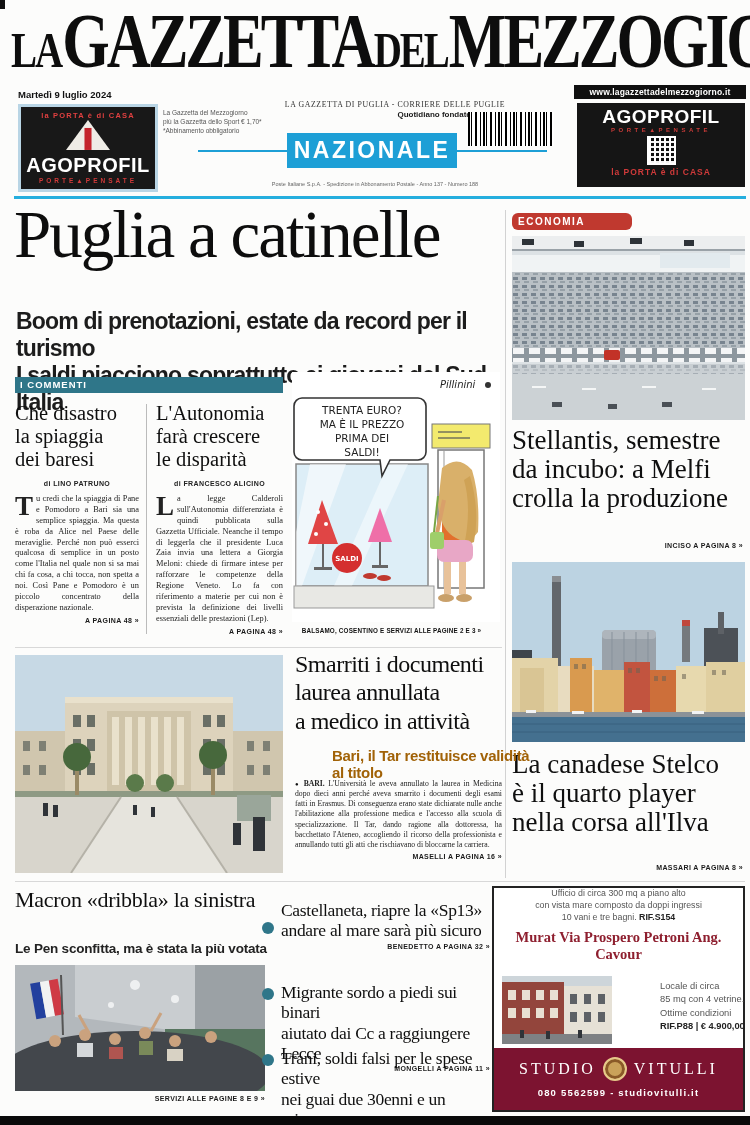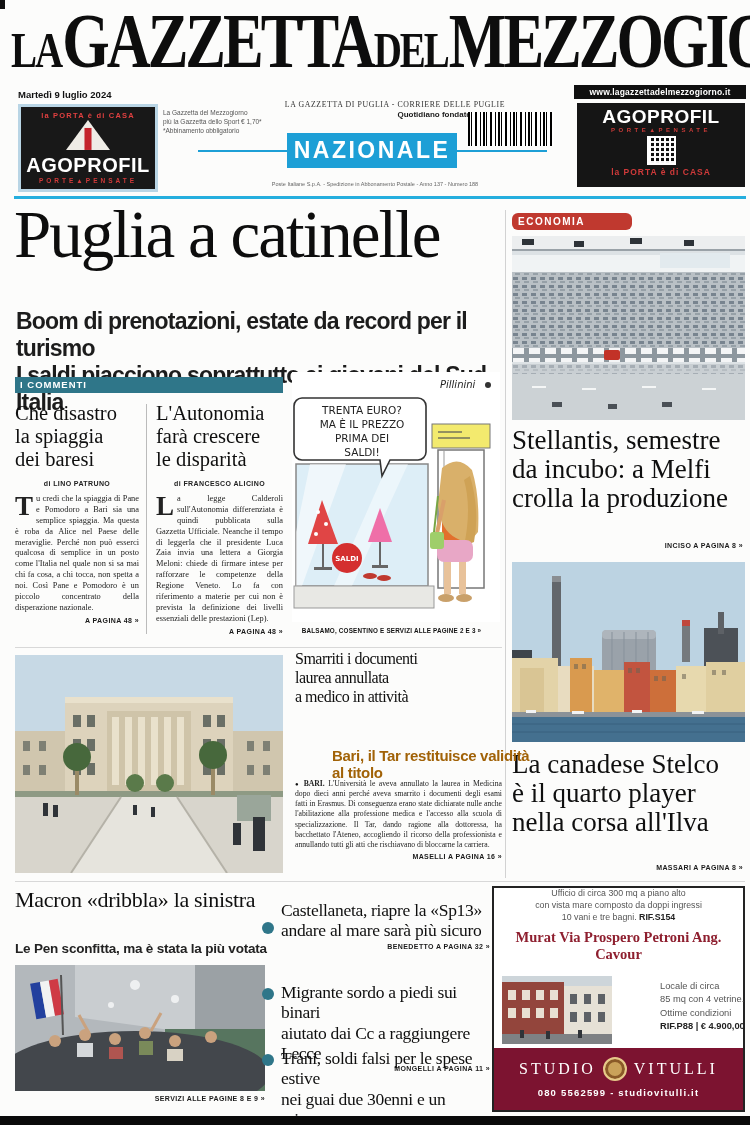--- a/index.html
+++ b/index.html
@@ -76,21 +76,21 @@
   .dropcap{float:left;font-size:27px;line-height:.8;margin:2px 3px 0 0;font-weight:bold;}
   .comm-k{margin-top:3px;text-align:right;}
 
   
   .cartoon{left:292px;top:372px;width:208px;height:250px;}
   .cartoon-k{left:283px;top:627px;width:217px;text-align:center;font:bold 6.3px "Liberation Sans",sans-serif;letter-spacing:.2px;}
 
   
   .rule-mid{left:15px;top:647px;width:487px;height:1px;background:#d8d8d8;}
   .p-uni{left:15px;top:655px;width:268px;height:218px;}
-  .h-medico{left:295px;top:650px;width:208px;font-size:16px;line-height:1.18;letter-spacing:-.5px;color:#0f0f0f;}
+  .h-medico{left:295px;top:650px;width:208px;font-size:24px;line-height:1.18;letter-spacing:-.5px;color:#0f0f0f;}
   .sub-medico{left:295px;top:747px;width:208px;font:bold 15px "Liberation Sans",sans-serif;letter-spacing:-.3px;color:#a16207;margin-left:37px;}
   .body-medico{left:295px;top:779px;width:207px;font-size:7.7px;line-height:1.32;text-align:justify;color:#222;}
   .body-medico .lead-b{font-weight:bold;}
   .body-medico .bullet-glyph{color:#111;font-size:6px;}
   .k-medico{margin-top:3px;text-align:right;}
 
   
   .rule-bot{left:15px;top:881px;width:730px;height:1px;background:#d8d8d8;}
   .h-francia{left:15px;top:888px;width:254px;font-size:22px;line-height:1.13;letter-spacing:-.3px;color:#0f0f0f;}
   .sub-francia{left:15px;top:941px;width:254px;font:bold 13.5px "Liberation Sans",sans-serif;letter-spacing:-.2px;color:#222;}

